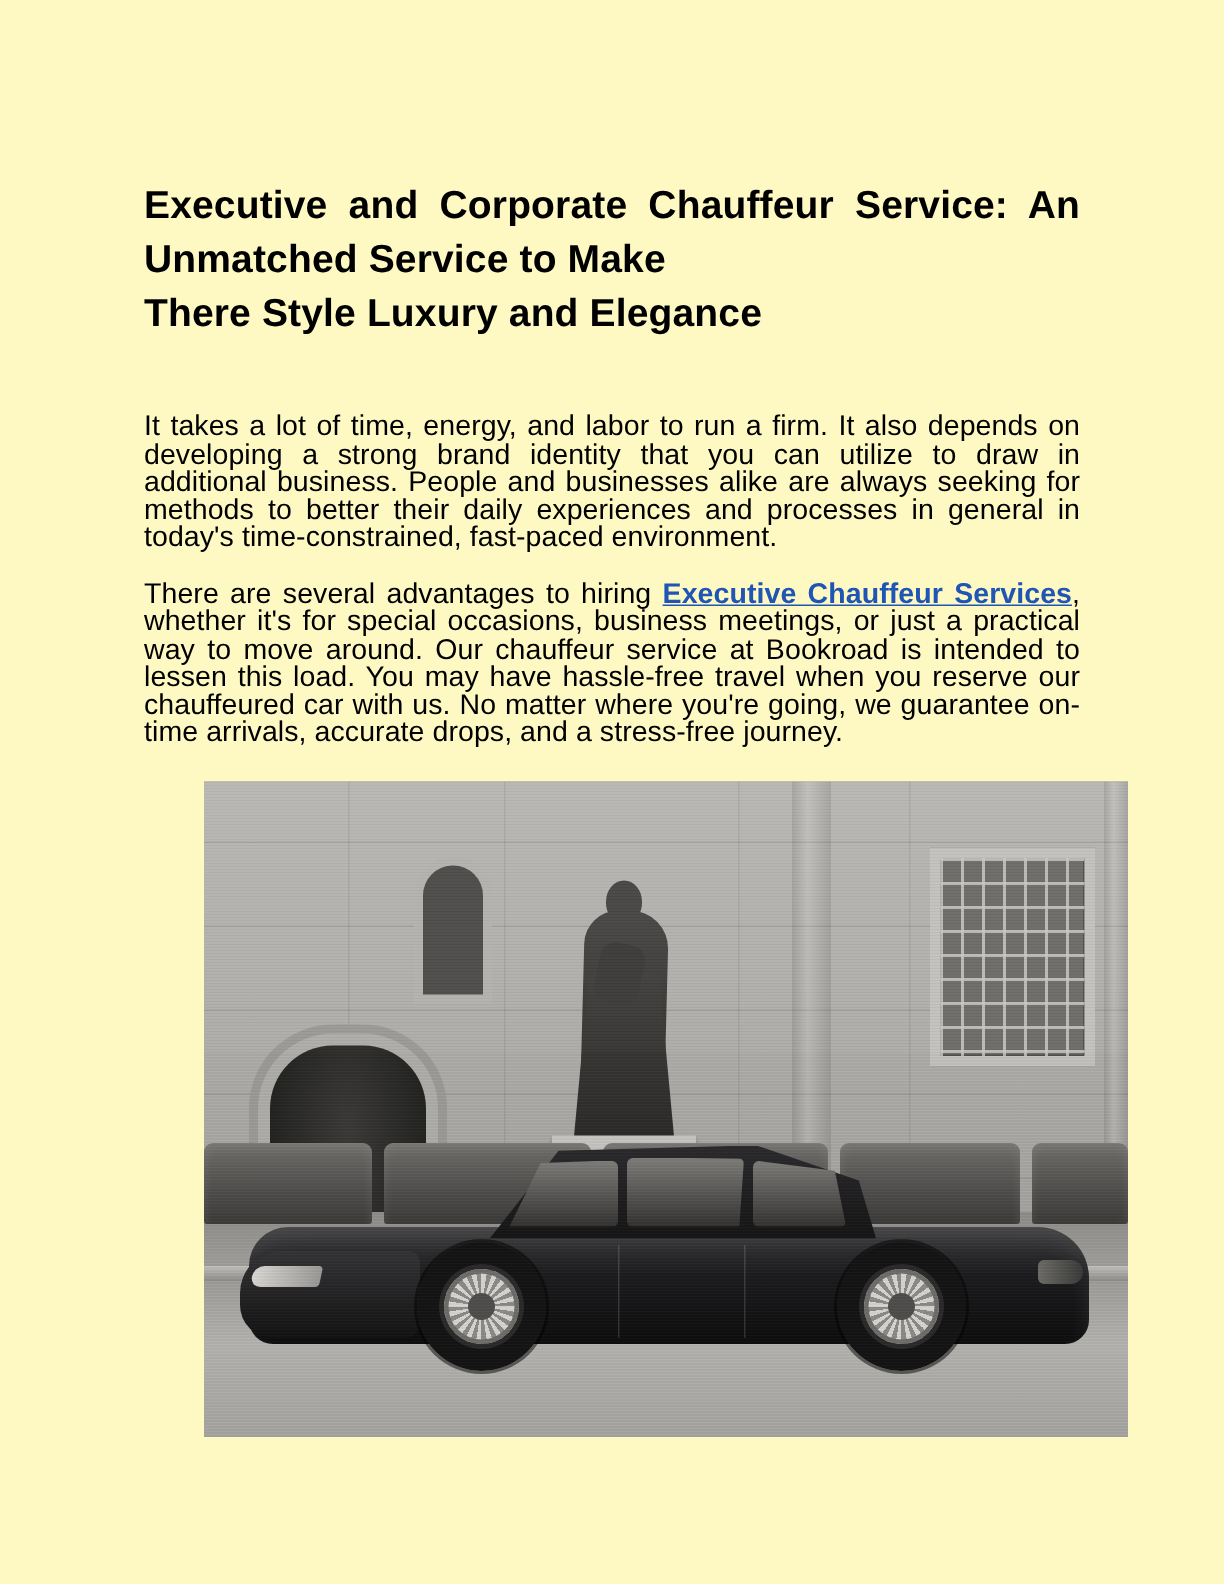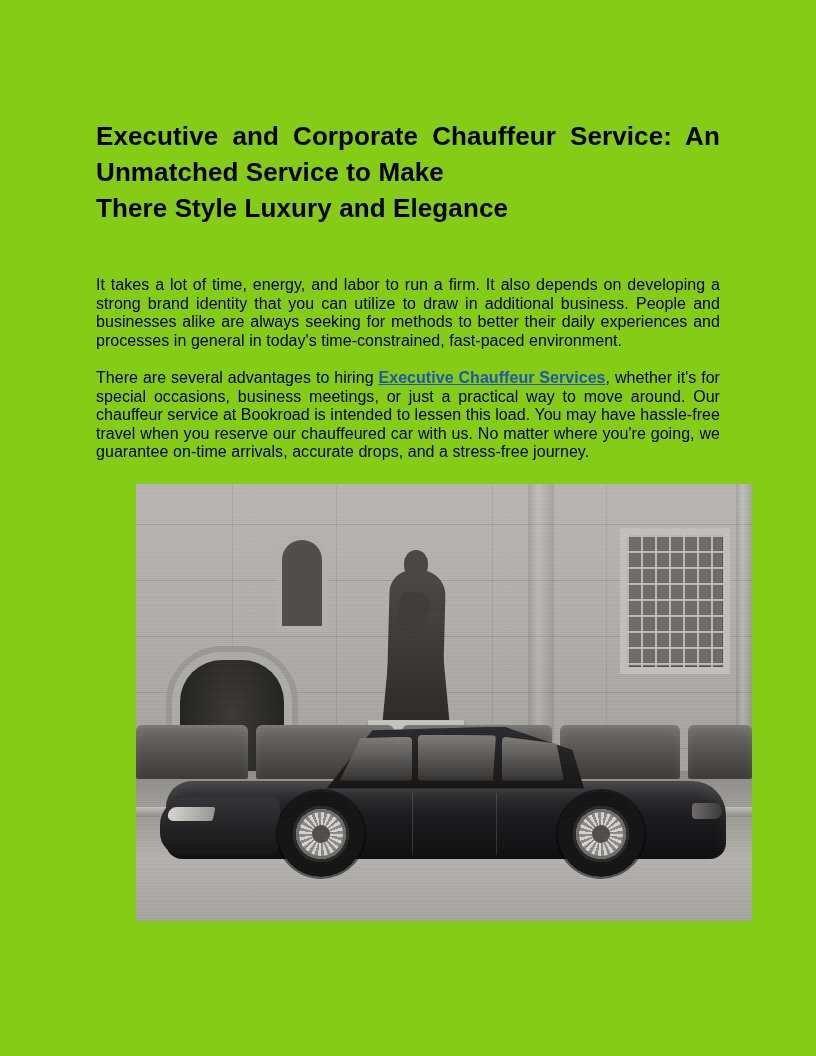--- a/index.html
+++ b/index.html
@@ -11,38 +11,38 @@
     width: 816px;
     height: 1056px;
     font-family: "Liberation Sans", sans-serif;
     color: #000000;
     overflow: hidden;
   }
   .page {
     position: relative;
     width: 816px;
     height: 1056px;
-    background: #84cc16;
+    background: #fef9c3;
     box-sizing: border-box;
     padding: 96px 96px 96px 96px;
   }
   .doc-title {
     font-size: 26px;
     line-height: 36px;
     font-weight: bold;
     text-align: justify;
     text-justify: inter-word;
     margin: 22px 0 0 0;
     letter-spacing: 0.1px;
   }
   .doc-title .last-line {
     display: block;
   }
   .para {
-    font-size: 16px;
+    font-size: 19px;
     line-height: 18.5px;
     text-align: justify;
     text-justify: inter-word;
     margin: 0 0 0 0;
     letter-spacing: 0.05px;
   }
   .para.first {
     margin-top: 50px;
   }
   .para.second {

